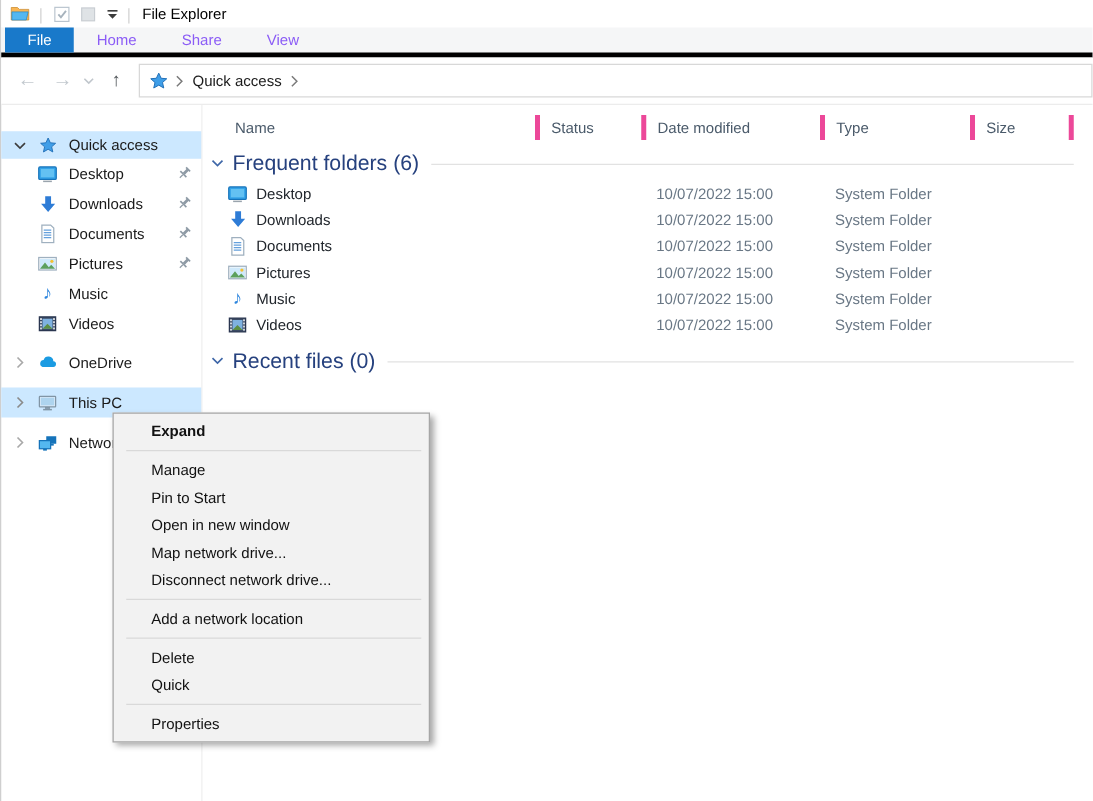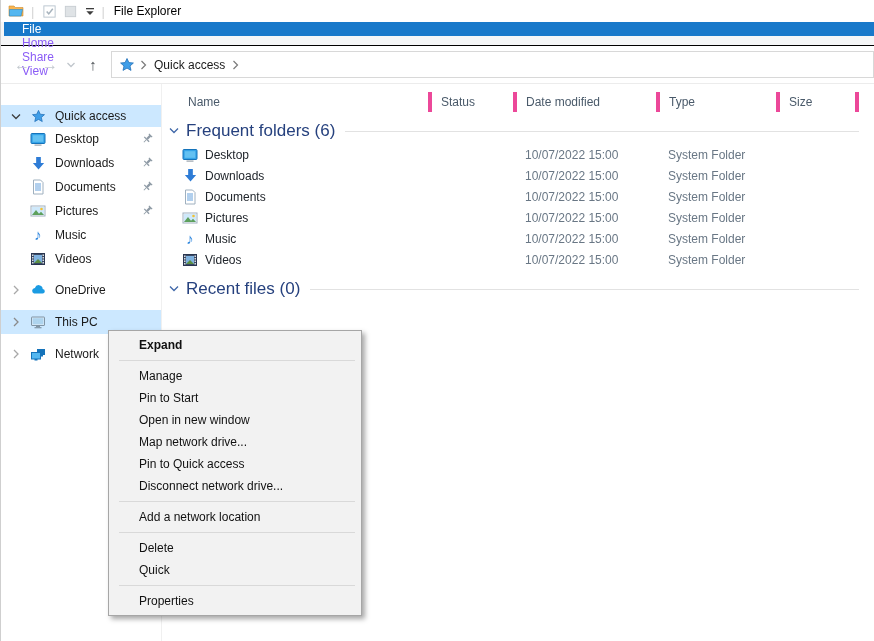--- a/index.html
+++ b/index.html
@@ -12,21 +12,21 @@
   .window { width: 874px; height: 641px; border-left: 1px solid #cfcfcf; position: relative; background:#fff; }
 
   
   .titlebar { height: 22px; display: flex; align-items: center; padding-left: 4px; background: #fff; }
   .titlebar .sep { color: #d5d5d5; margin: 0 5px; font-size: 13px; }
   .qat-btn { width: 17px; height: 17px; display: inline-flex; align-items: center; justify-content: center; margin: 0 2px; }
   .qat-drop { width: 12px; height: 14px; display: inline-flex; align-items: center; justify-content: center; margin-left: 3px; }
   .win-title { margin-left: 4px; color: #000; }
 
   
-  .tabstrip { height: 24px; background: #f5f6f7; border-bottom: 1px solid #000000; display: flex; padding-left: 3px; flex-direction: column; }
+  .tabstrip { height: 24px; background: #f5f6f7; border-bottom: 4px solid #000000; display: flex; padding-left: 3px; }
   .tab { padding: 0 18px; display: flex; align-items: center; color: #8b5cf6; cursor: default; }
   .tab.active { background: #1979ca; color: #fff; }
 
   
   .navbar { height: 38px; display: flex; align-items: center; background: #fff; border-bottom: 1px solid #ececec; }
   .nav-btn { display: inline-flex; align-items: center; justify-content: center; }
   .nav-back { width: 30px; margin-left: 6px; font-size: 16px; color: #c3c9cf; }
   .nav-fwd  { width: 26px; font-size: 16px; color: #c3c9cf; }
   .nav-chev { width: 16px; }
   .nav-up   { width: 28px; font-size: 15px; color: #4f5458; margin-right: 4px; }
@@ -60,21 +60,21 @@
   .group-header { height: 26px; margin-top: 4px; display: flex; align-items: center; color: #26417e; font-size: 17px; padding-left: 7px; }
   .group-header .gh-label { margin-left: 7px; white-space: nowrap; }
   .group-header .rule { flex: 1; height: 1px; background: #e2e2e2; margin-left: 10px; margin-right: 15px; }
   .file-row { height: 21px; align-items: center; }
   .cell-name { display: flex; align-items: center; padding-left: 20px; color: #21262c; }
   .cell-name .fi { width: 16px; height: 16px; margin-right: 7px; display: inline-flex; align-items: center; justify-content: center; flex: none; }
   .cell-dim { color: #697785; padding-left: 8px; }
 
   
   .context-menu {
-    position: absolute; left: 107px; top: 330px; width: 254px;
+    position: absolute; left: 89px; top: 330px; width: 254px;
     background: #f2f2f2; border: 1px solid #a6a6a6;
     box-shadow: 3px 3px 5px rgba(0,0,0,0.35);
     padding: 3px 0; z-index: 20;
   }
   .menu-item { height: 22px; line-height: 22px; padding-left: 30px; color: #111; white-space: nowrap; }
   .menu-item.default { font-weight: bold; }
   .menu-sep { height: 1px; background: #d9d9d9; margin: 4px 6px 4px 10px; }
 
   svg { display: block; }
 </style>
@@ -466,21 +466,20 @@
     </div>
   </div>
 
   <div class="context-menu">
     <div class="menu-item default">Expand</div>
     <div class="menu-sep"></div>
     <div class="menu-item">Manage</div>
     <div class="menu-item">Pin to Start</div>
     <div class="menu-item">Open in new window</div>
     <div class="menu-item">Map network drive...</div>
-    <div class="menu-item">Pin to Quick access</div>
     <div class="menu-item">Disconnect network drive...</div>
     <div class="menu-sep"></div>
     <div class="menu-item">Add a network location</div>
     <div class="menu-sep"></div>
     <div class="menu-item">Delete</div>
     <div class="menu-item">Quick</div>
     <div class="menu-sep"></div>
     <div class="menu-item">Properties</div>
   </div>
 

